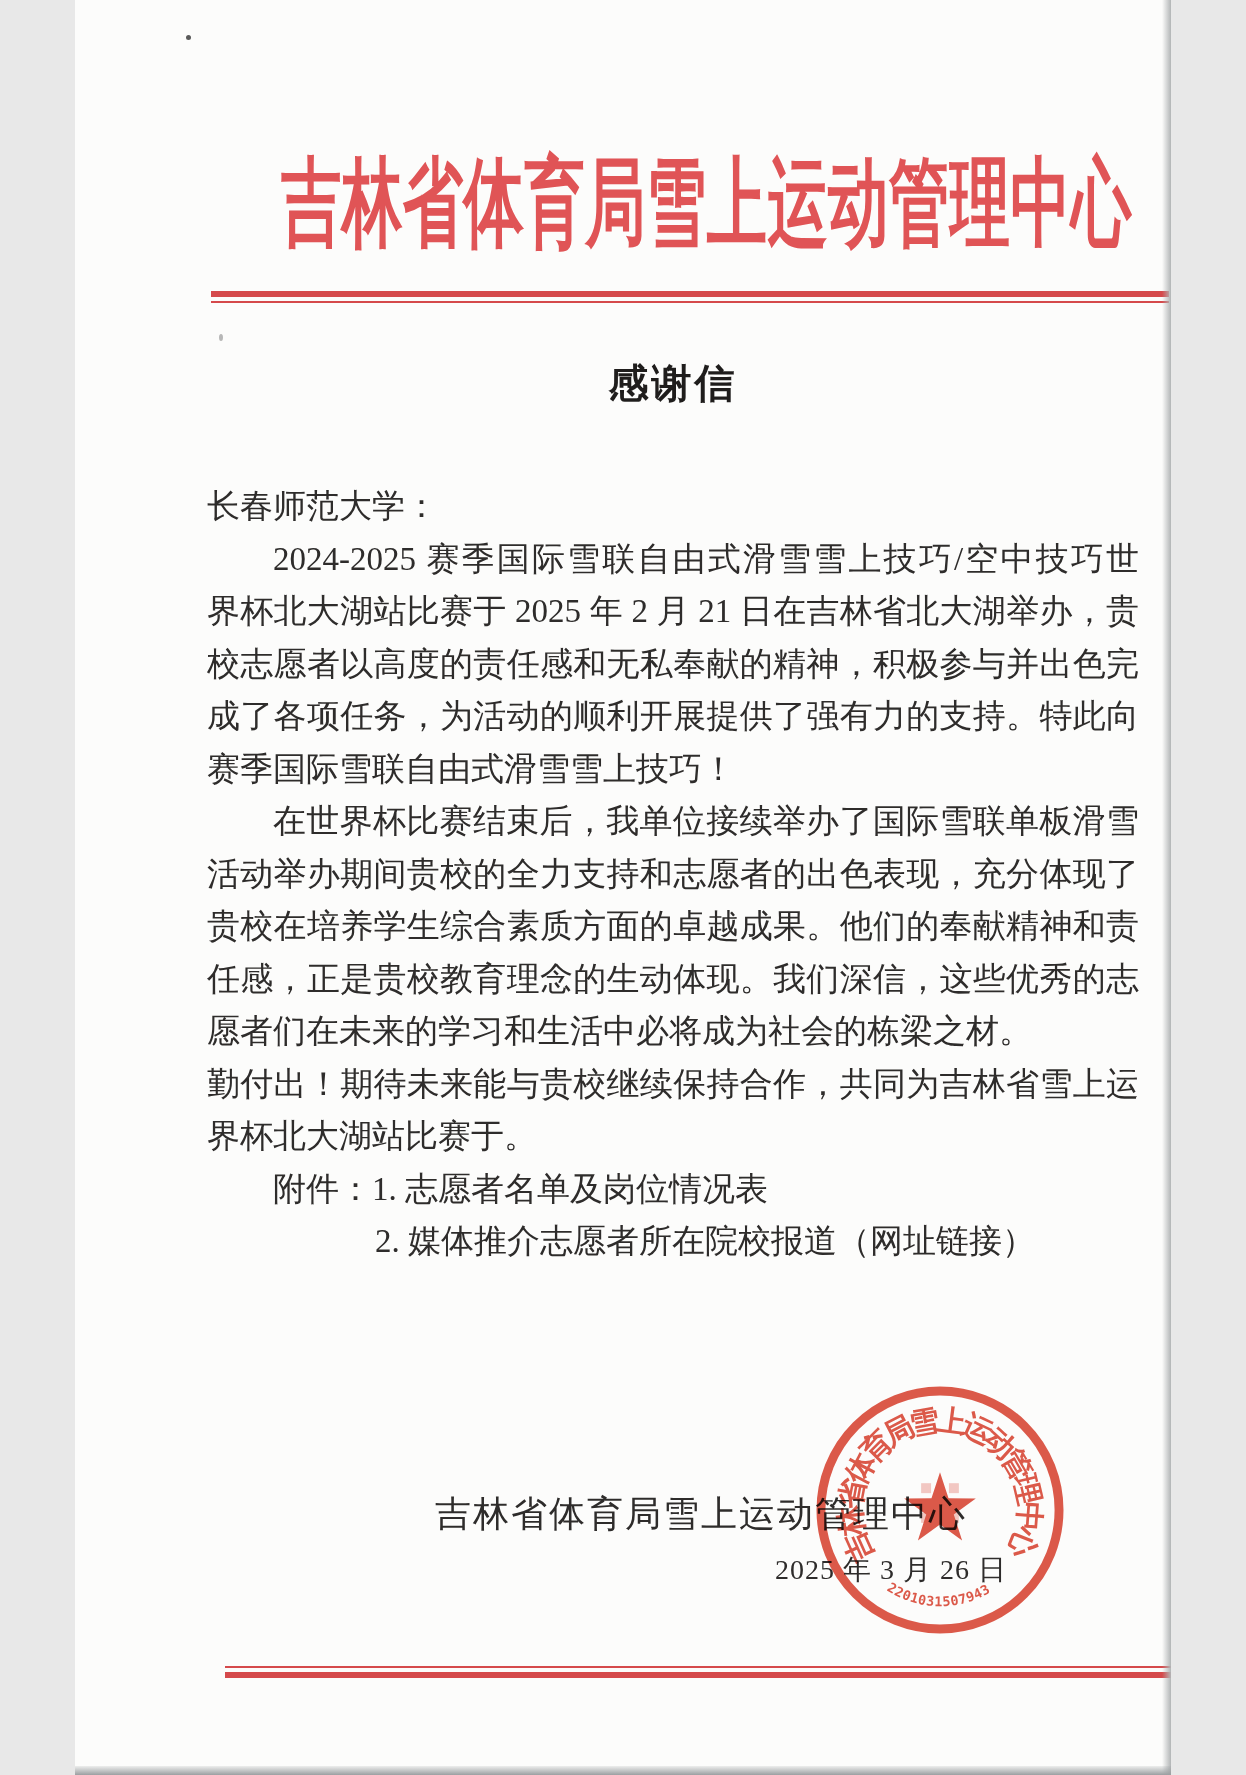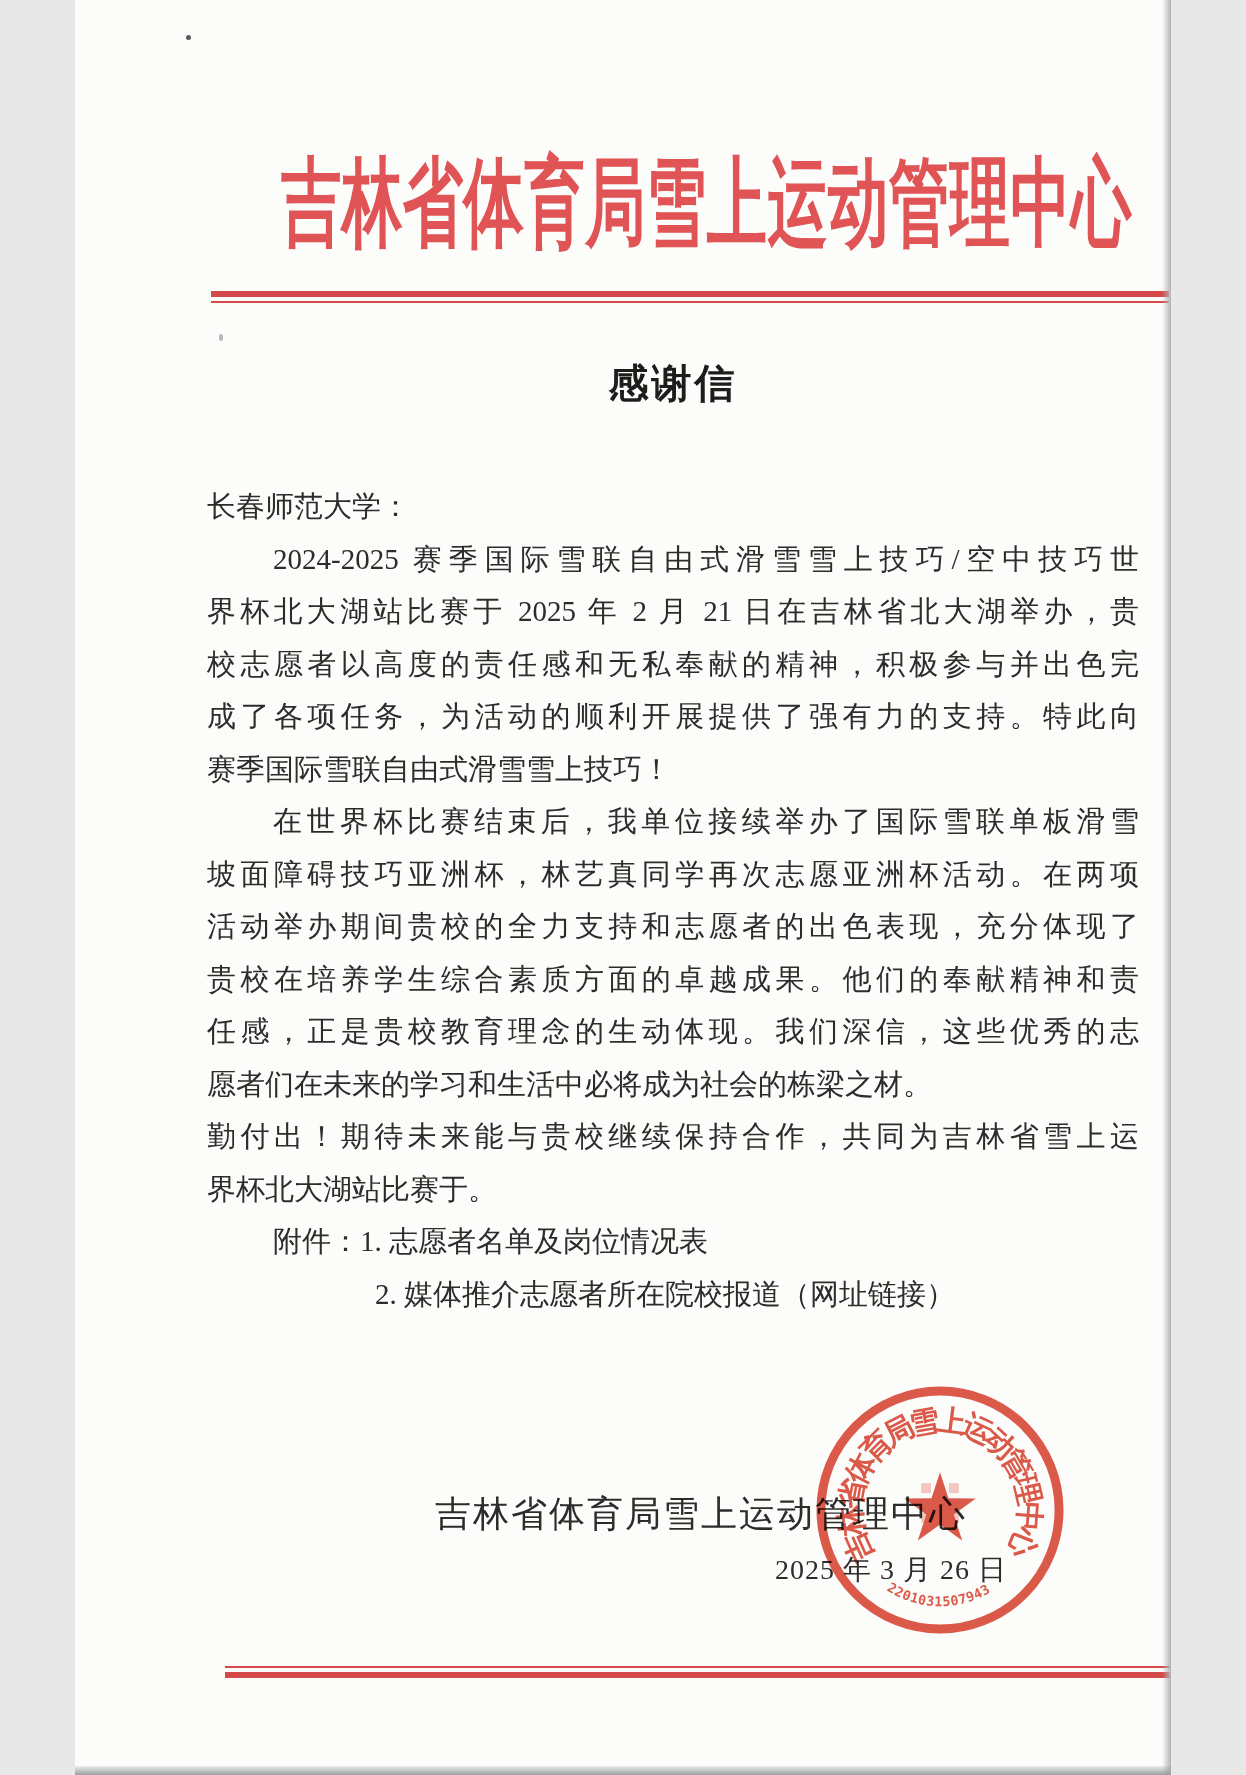--- a/index.html
+++ b/index.html
@@ -33,21 +33,21 @@
     font-size:40px;font-weight:bold;letter-spacing:3px;
     color:#1f1d1c;
   }
   
   .letter-body{
     position:absolute;top:480px;left:132px;width:932px;
     color:#2e2c2b;
   }
   .ln{
     height:52.5px;line-height:52.5px;
-    font-size:29px;
+    font-size:33px;
     white-space:nowrap;
   }
   .ln.j{
     white-space:normal;
     text-align:justify;
     text-align-last:justify;
     text-justify:inter-character;
   }
   .ln.ind{padding-left:66px;font-family:Liberation Serif, serif;}
   .ln.ind5{padding-left:168px;}
@@ -94,21 +94,20 @@
   <div class="letter-title">感谢信</div>
 
   <div class="letter-body">
       <div class="ln ">长春师范大学：</div>
       <div class="ln ind j">2024-2025 赛季国际雪联自由式滑雪雪上技巧/空中技巧世</div>
       <div class="ln j">界杯北大湖站比赛于 2025 年 2 月 21 日在吉林省北大湖举办，贵</div>
       <div class="ln j">校志愿者以高度的责任感和无私奉献的精神，积极参与并出色完</div>
       <div class="ln j">成了各项任务，为活动的顺利开展提供了强有力的支持。特此向</div>
       <div class="ln ">赛季国际雪联自由式滑雪雪上技巧！</div>
       <div class="ln ind j">在世界杯比赛结束后，我单位接续举办了国际雪联单板滑雪</div>
-      <div class="ln j">坡面障碍技巧亚洲杯，林艺真同学再次志愿亚洲杯活动。在两项</div>
       <div class="ln j">活动举办期间贵校的全力支持和志愿者的出色表现，充分体现了</div>
       <div class="ln j">贵校在培养学生综合素质方面的卓越成果。他们的奉献精神和责</div>
       <div class="ln j">任感，正是贵校教育理念的生动体现。我们深信，这些优秀的志</div>
       <div class="ln ">愿者们在未来的学习和生活中必将成为社会的栋梁之材。</div>
       <div class="ln j">勤付出！期待未来能与贵校继续保持合作，共同为吉林省雪上运</div>
       <div class="ln ">界杯北大湖站比赛于。</div>
       <div class="ln ind">附件：1. 志愿者名单及岗位情况表</div>
       <div class="ln ind5">2. 媒体推介志愿者所在院校报道（网址链接）</div>
     </div>
 

